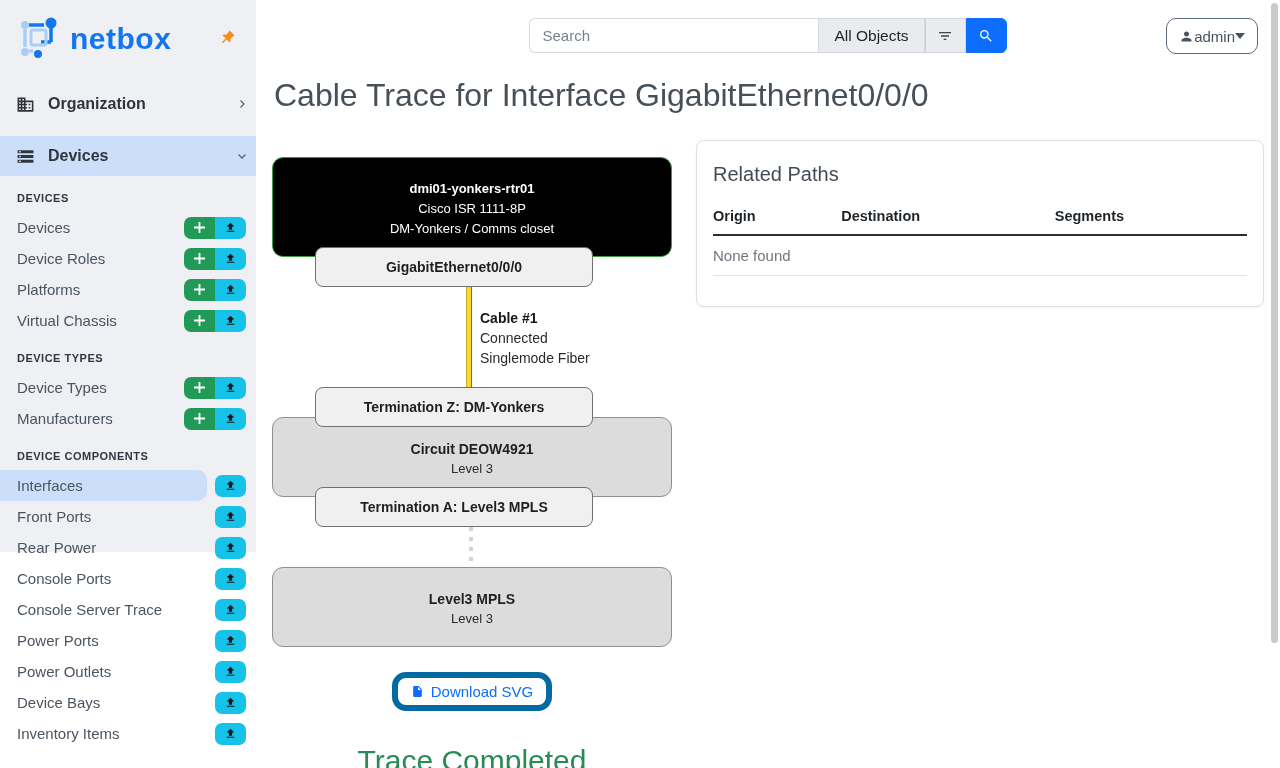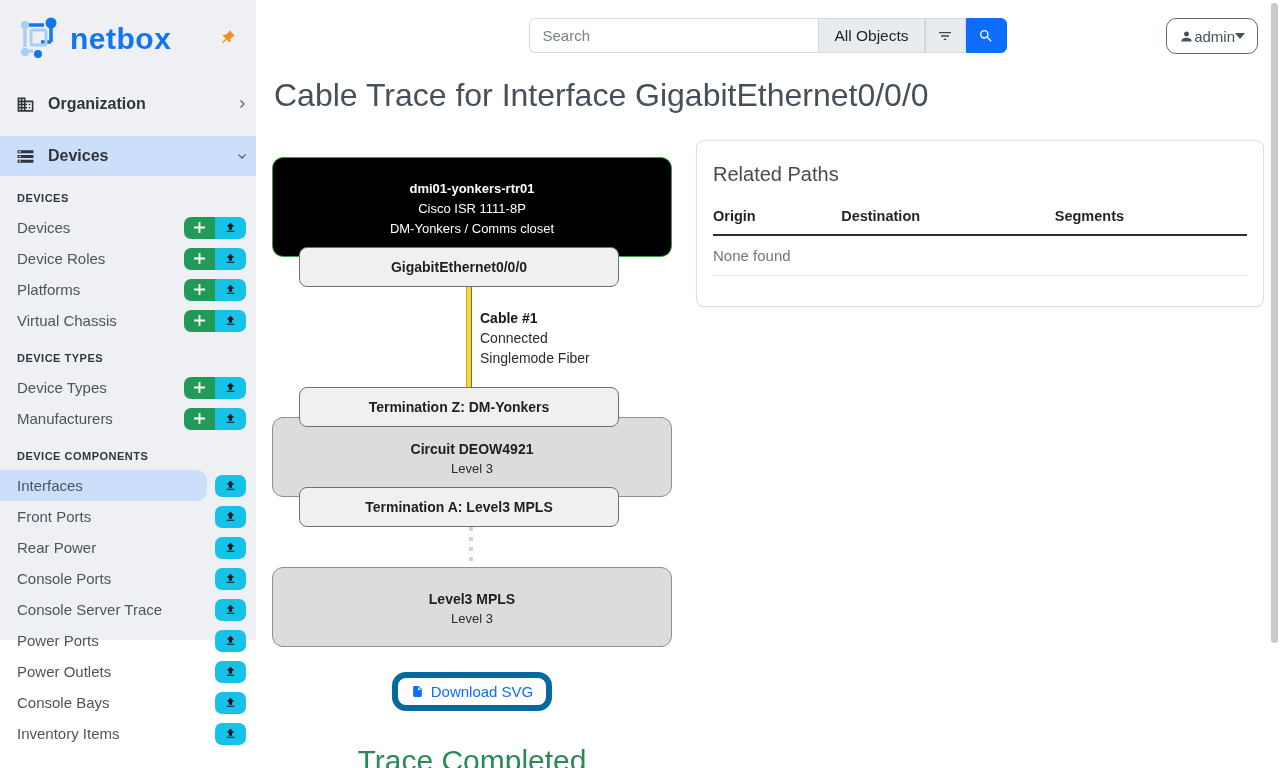--- a/index.html
+++ b/index.html
@@ -1,20 +1,20 @@
 <!DOCTYPE html>
 <html><head>
 <meta charset="utf-8">
 <style>
   * { box-sizing: border-box; margin: 0; padding: 0; }
   html,body { width:1280px; height:768px; overflow:hidden; background:#fff;
     font-family:"Liberation Sans", sans-serif; }
 
   
-  .sidebar { position:fixed; left:0; top:0; width:256px; height:640px;
+  .sidebar { position:fixed; left:0; top:0; width:256px; height:552px;
     background:#eef0f3; z-index:5; }
   .logo-row { display:flex; align-items:center; justify-content:space-between;
     padding:12px 20px 6px 14px; height:72px; }
   .logo-left { display:flex; align-items:center; gap:8px; }
   .wordmark { font-size:30px; font-weight:bold; color:#1276f0; letter-spacing:.5px; }
   .pin-btn { cursor:pointer; margin-top:-8px; }
 
   .nav-row { display:flex; align-items:center; height:40px; padding:0 8px 0 16px;
     gap:13px; font-size:16px; font-weight:bold; color:#2f353b; cursor:pointer; }
   .nav-row.first { margin-top:12px; }
@@ -66,21 +66,21 @@
 
   .content-row { display:flex; align-items:flex-start; margin-top:25px; }
   .trace-col { width:400px; flex-shrink:0; margin-right:24px; }
   .trace-canvas { position:relative; width:400px; height:490px; margin-top:17px; }
 
   .node-box { position:absolute; border-radius:11px; text-align:center; }
   .dev-box { top:0; left:0; width:400px; height:100px; background:#000000;
     border:1px solid #3d9c42; color:#fff; padding-top:21px; z-index:1; }
   .dev-box .t1 { font-size:13px; font-weight:bold; line-height:20px; }
   .dev-box .t2 { font-size:13px; line-height:20px; }
-  .term-box { position:absolute; left:27px; width:320px; height:40px;
+  .term-box { position:absolute; left:43px; width:278px; height:40px;
     background:#f0f0f0; border:1px solid #707070; border-radius:8px; z-index:3;
     display:flex; align-items:center; justify-content:center;
     font-size:14px; font-weight:bold; color:#1f1f1f; }
   .iface-box { top:90px; }
   .termz-box { top:230px; }
   .terma-box { top:330px; }
   .big-gray { background:#dcdcdc; border:1px solid #8f8f8f; color:#1f1f1f;
     width:400px; left:0; z-index:1; padding-top:21px; }
   .circuit-box { top:260px; height:80px; }
   .l3-box { top:410px; height:80px; }
@@ -324,21 +324,21 @@
   </div>
   <div class="s-item">
     <span class="s-label">Power Outlets</span>
     <span class="mini-btn btn-up solo">
         <svg width="13" height="13" viewBox="0 0 24 24" fill="#101418">
           <path d="M9 16h6v-6h4l-7-7-7 7h4zM5 18h14v2H5z"></path>
         </svg>
       </span>
   </div>
   <div class="s-item">
-    <span class="s-label">Console Bays</span>
+    <span class="s-label">Device Bays</span>
     <span class="mini-btn btn-up solo">
         <svg width="13" height="13" viewBox="0 0 24 24" fill="#101418">
           <path d="M9 16h6v-6h4l-7-7-7 7h4zM5 18h14v2H5z"></path>
         </svg>
       </span>
   </div>
   <div class="s-item">
     <span class="s-label">Inventory Items</span>
     <span class="mini-btn btn-up solo">
         <svg width="13" height="13" viewBox="0 0 24 24" fill="#101418">

